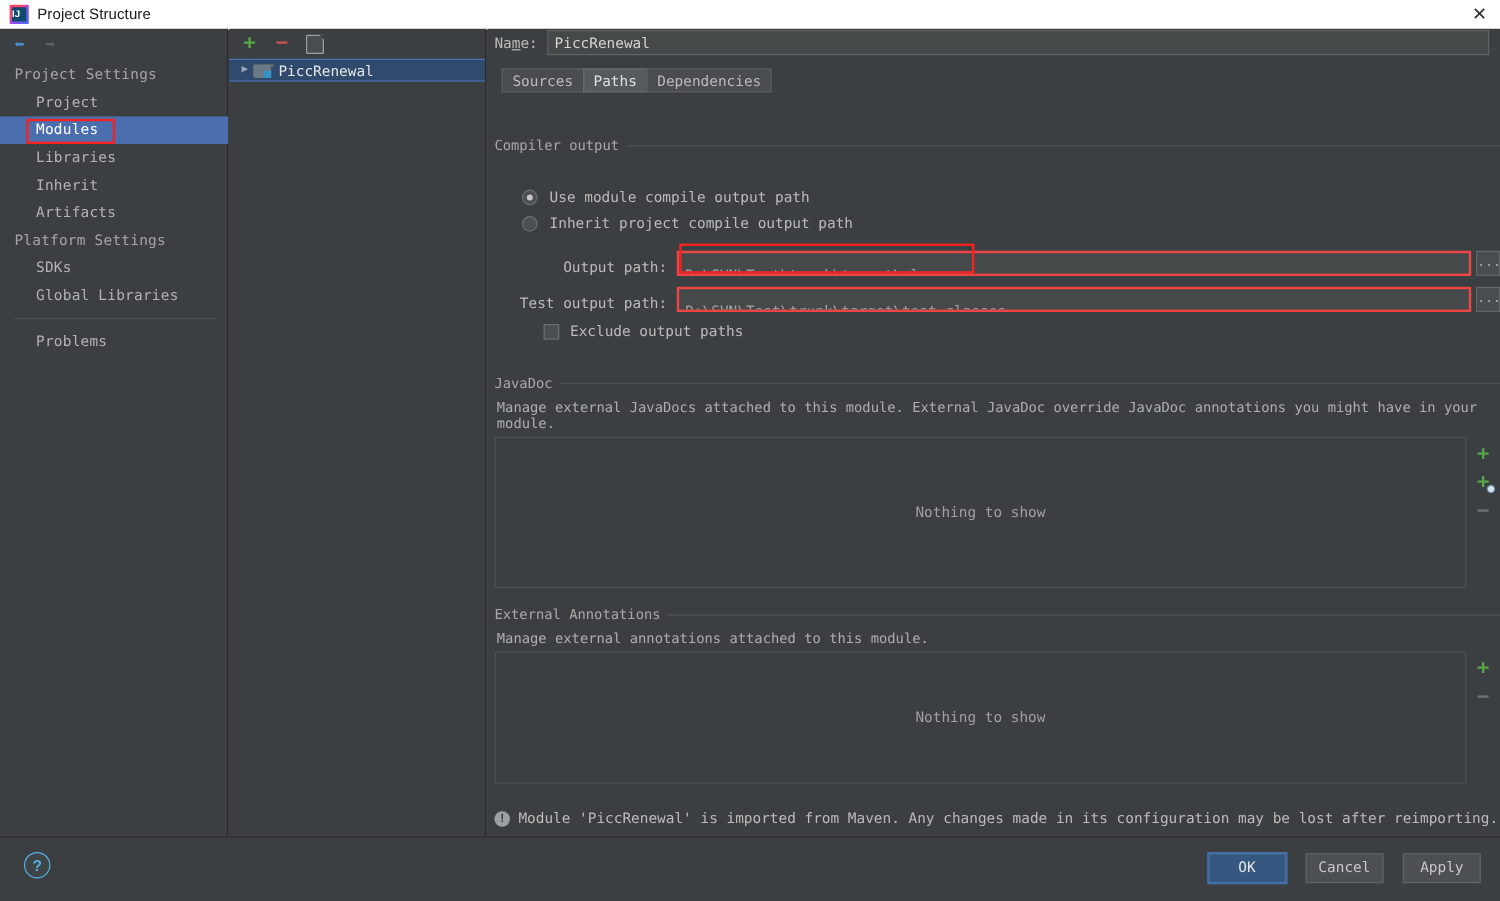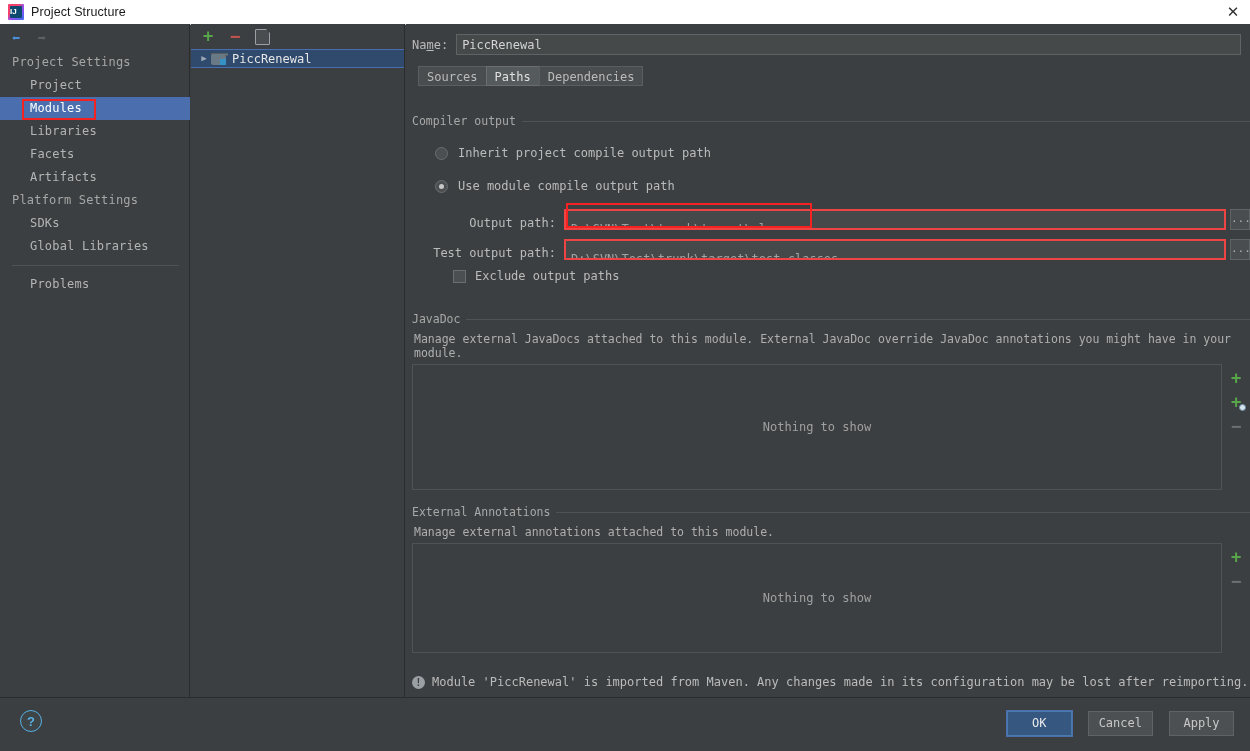--- a/index.html
+++ b/index.html
@@ -246,21 +246,21 @@
     position: absolute;
     left: 406px; top: 24px;
     width: 844px;
     height: 673px;
     background: #3c3f41;
     box-sizing: border-box;
   }
   .name-row {
     display: flex;
     align-items: center;
-    padding: 10px 9px 0 6px;
+    padding: 1px 9px 0 6px;
   }
   .name-label {
     color: #bbbbbb;
     font-size: 12px;
     margin-right: 8px;
     white-space: nowrap;
   }
   .name-label u { text-decoration: underline; }
   .name-input {
     flex: 1;
@@ -553,21 +553,21 @@
   <div class="sidebar">
     <div class="sidebar-nav">
       <div class="nav-arrow enabled">⬅</div>
       <div class="nav-arrow disabled">➡</div>
     </div>
 
     <div class="side-group">Project Settings</div>
     <div class="side-item">Project</div>
     <div class="side-item selected">Modules</div>
     <div class="side-item">Libraries</div>
-    <div class="side-item">Facets</div>
+    <div class="side-item">Inherit</div>
     <div class="side-item">Artifacts</div>
 
     <div class="side-group">Platform Settings</div>
     <div class="side-item">SDKs</div>
     <div class="side-item">Global Libraries</div>
 
     <div class="side-sep"></div>
     <div class="side-item">Problems</div>
   </div>
 
@@ -606,28 +606,28 @@
       <div class="tab">Dependencies</div>
     </div>
 
     <div class="tabbody">
 
       <div class="group" style="height:181px;">
         <div class="group-line"></div>
         <div class="group-title">Compiler output</div>
 
         <div style="padding-top:21px;">
+          <div class="radio-row" style="padding-left:23px; margin-top:11px;">
+            <span class="radio checked"></span>
+            <span class="radio-label">Use module compile output path</span>
+          </div>
+
           <div class="radio-row" style="padding-left:23px;">
             <span class="radio"></span>
             <span class="radio-label">Inherit project compile output path</span>
-          </div>
-
-          <div class="radio-row" style="padding-left:23px; margin-top:11px;">
-            <span class="radio checked"></span>
-            <span class="radio-label">Use module compile output path</span>
           </div>
 
           <div class="path-row" style="margin-top:9px;">
             <span class="path-label">Output path:</span>
             <div class="path-input">D:\SVN\Test\trunk\target\classes</div>
             <div class="browse-btn">...</div>
           </div>
 
           <div class="path-row" style="margin-top:6px;">
             <span class="path-label">Test output path:</span>

